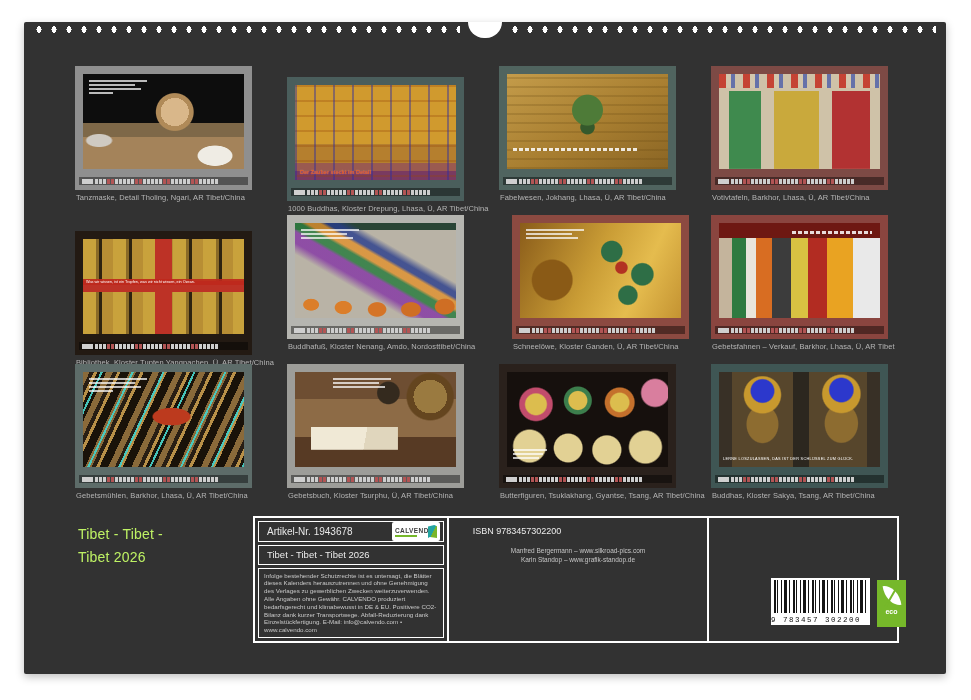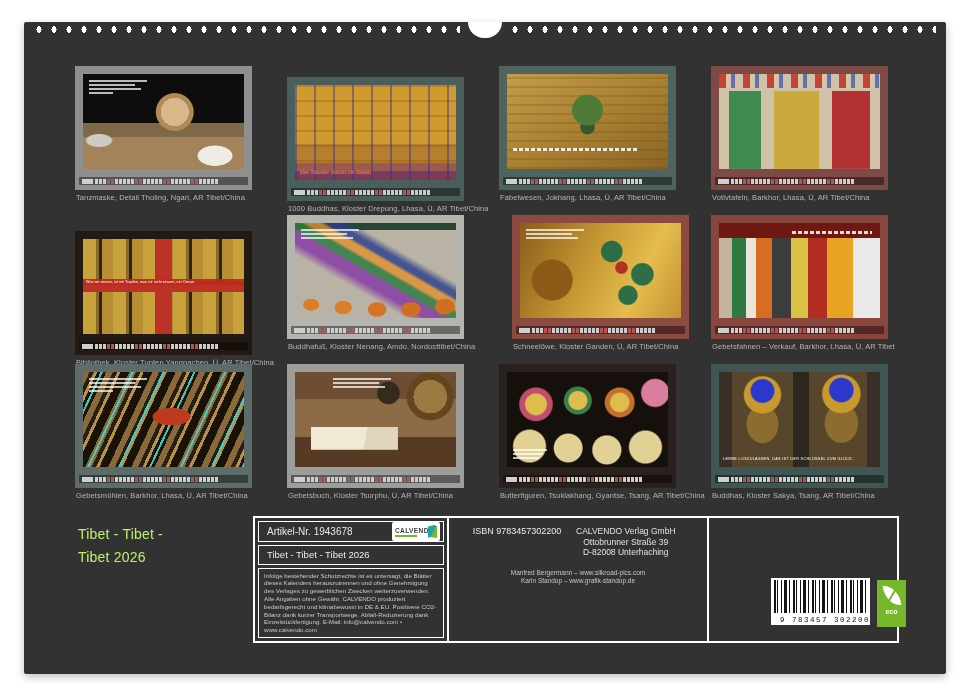--- a/index.html
+++ b/index.html
@@ -66,21 +66,21 @@
   .clv-icon{position:absolute;right:3px;top:3px;width:9px;height:13px;
             background:linear-gradient(115deg,#23a3a0 0 55%,#79b52a 55%);
             clip-path:polygon(0 12%,70% 0,100% 10%,100% 100%,20% 92%,0 100%);}
   .isbn-row{display:flex;}
   .isbn{color:#ececec;font-size:9px;width:118px;flex:none;}
   .pub{color:#e2e2e2;font-size:8.5px;line-height:10.5px;}
   .credits{margin-top:11px;color:#c6c6c6;font-size:6.5px;line-height:8.5px;}
   .barcode{position:absolute;left:62px;top:60px;width:99px;height:47px;background:#fff;}
   .bars{position:absolute;left:3px;right:3px;top:2px;height:33px;
         background:repeating-linear-gradient(90deg,#141414 0 2px,#fff 2px 3px,#141414 3px 4px,#fff 4px 7px,#141414 7px 8px,#fff 8px 10px,#141414 10px 13px,#fff 13px 15px,#141414 15px 16px,#fff 16px 19px);}
-  .bc-num{position:absolute;left:0;right:0;bottom:1px;text-align:right;color:#111;
+  .bc-num{position:absolute;left:0;right:0;bottom:1px;text-align:left;color:#111;
           font-size:7.5px;letter-spacing:1.5px;font-family:"Liberation Mono",monospace;}
   .eco{position:absolute;left:168px;top:62px;width:29px;height:47px;background:#76b82a;
        display:flex;flex-direction:column;align-items:center;}
   .leaf{width:16px;height:21px;background:#fff;border-radius:0 100% 0 100%;
         transform:rotate(-8deg);margin-top:5px;position:relative;}
   .leaf:after{content:"";position:absolute;left:7px;top:-2px;width:1.5px;height:25px;
               background:#76b82a;transform:rotate(38deg);}
   .eco-label{color:#fff;font-size:7px;font-weight:bold;margin-top:2px;}
 </style>
 </head>
@@ -664,25 +664,20 @@
       <div class="subbox boxB">
         <span>Tibet - Tibet - Tibet 2026</span>
       </div>
       <div class="subbox boxC">
         <span>Infolge bestehender Schutzrechte ist es untersagt, die Blätter dieses Kalenders herauszutrennen und ohne Genehmigung des Verlages zu gewerblichen Zwecken weiterzuverwenden. Alle Angaben ohne Gewähr. CALVENDO produziert bedarfsgerecht und klimabewusst in DE &amp; EU. Positivere CO2-Bilanz dank kurzer Transportwege. Abfall-Reduzierung dank Einzelstückfertigung. E-Mail: info@calvendo.com • www.calvendo.com</span>
       </div>
     </div>
     <div class="cell cell2">
       <div class="isbn-row">
         <span class="isbn">ISBN 9783457302200</span>
-        <span class="pub">
-          <div>CALVENDO Verlag GmbH</div>
-          <div>Ottobrunner Straße 39</div>
-          <div>D-82008 Unterhaching</div>
-        </span>
       </div>
       <div class="credits">
         <div>Manfred Bergermann – www.silkroad-pics.com</div>
         <div>Karin Standop – www.grafik-standop.de</div>
       </div>
     </div>
     <div class="cell cell3">
       <div class="barcode">
         <div class="bars"></div>
         <div class="bc-num">9 783457 302200</div>

